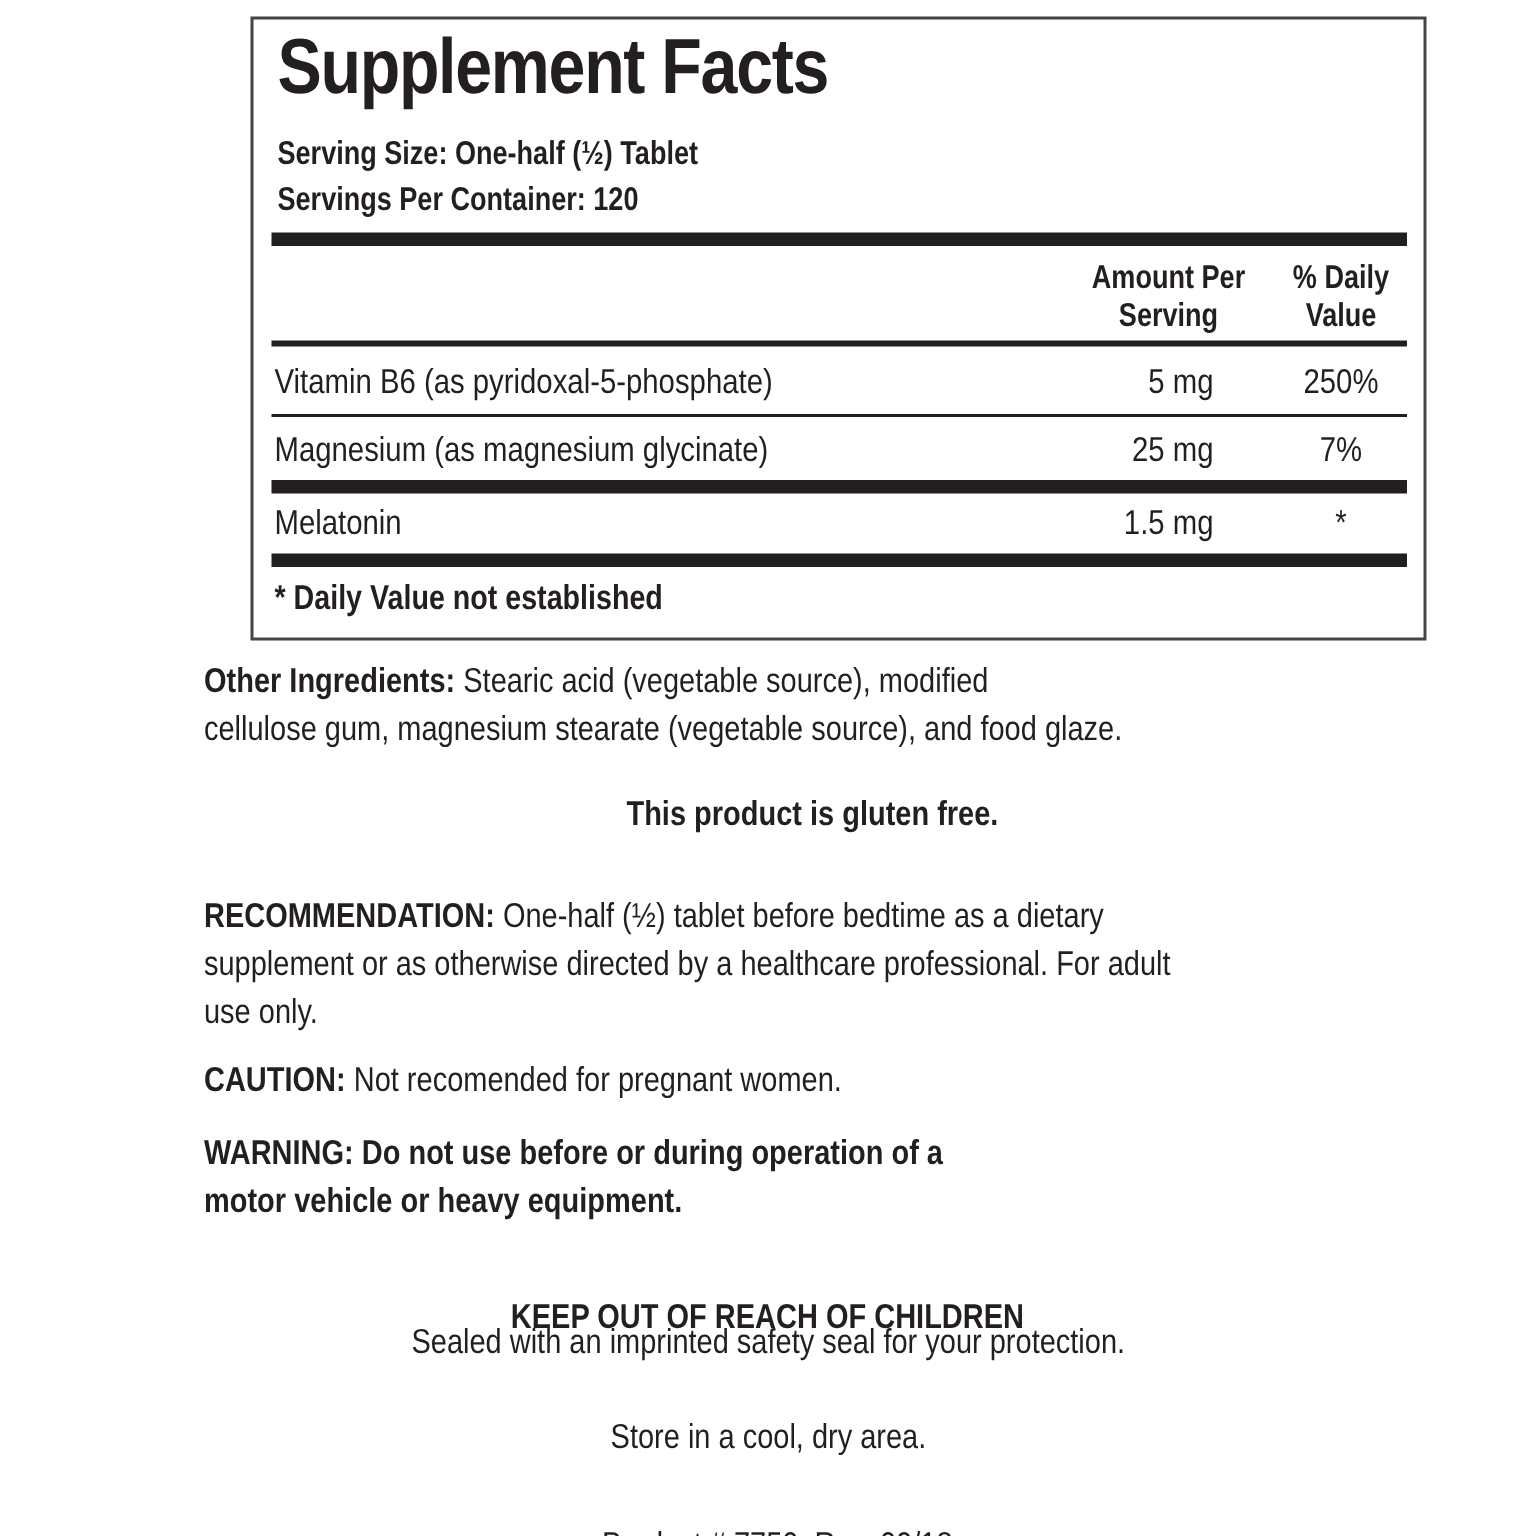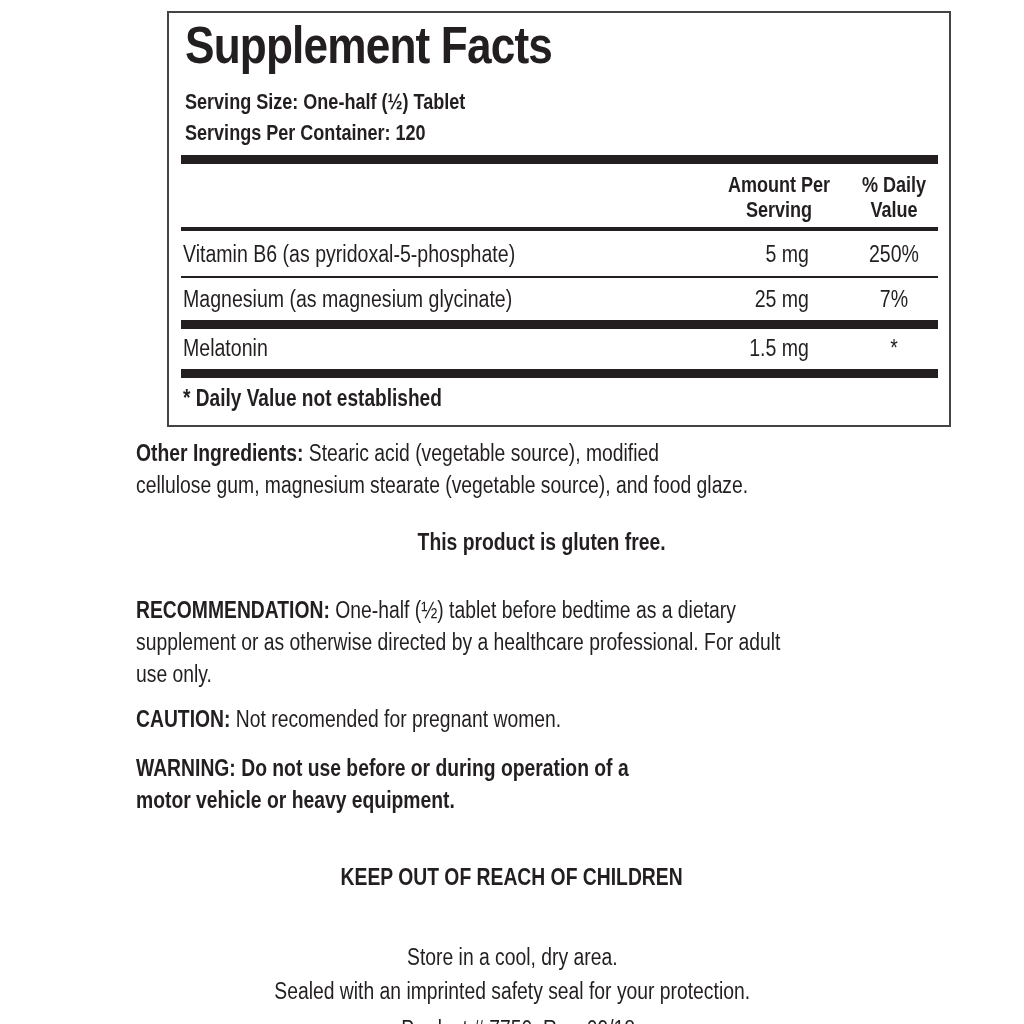--- a/index.html
+++ b/index.html
@@ -173,19 +173,19 @@
   <div>WARNING: Do not use before or during operation of a</div>
   <div>motor vehicle or heavy equipment.</div>
 </div>
 
 <div class="center-text" style="top:864px; font-weight:bold;">
   <span>KEEP OUT OF REACH OF CHILDREN</span>
 </div>
 <div class="center-text" style="top:944px;">
   <span>Store in a cool, dry area.</span>
 </div>
-<div class="center-text" style="top:978px;">
+<div class="center-text" style="top:881px;">
   <span>Sealed with an imprinted safety seal for your protection.</span>
 </div>
 
 <div class="center-text" style="top:989px; white-space:pre;">
   <span>Product # 7750  Rev. 09/18</span>
 </div>
 
 </body></html>

